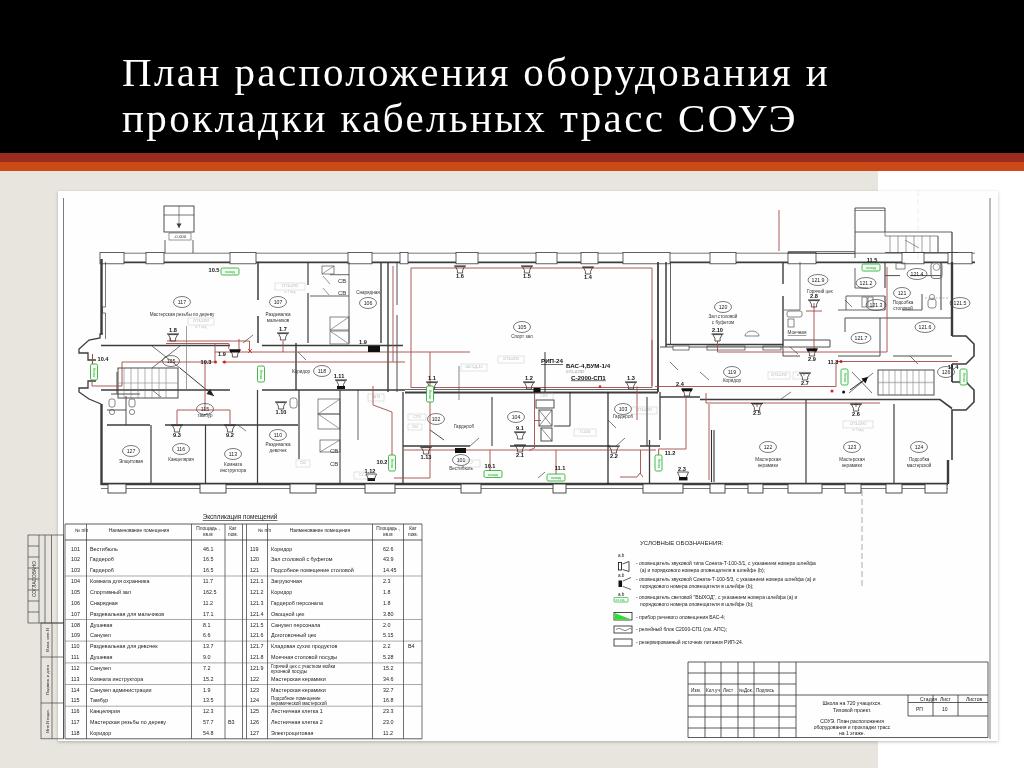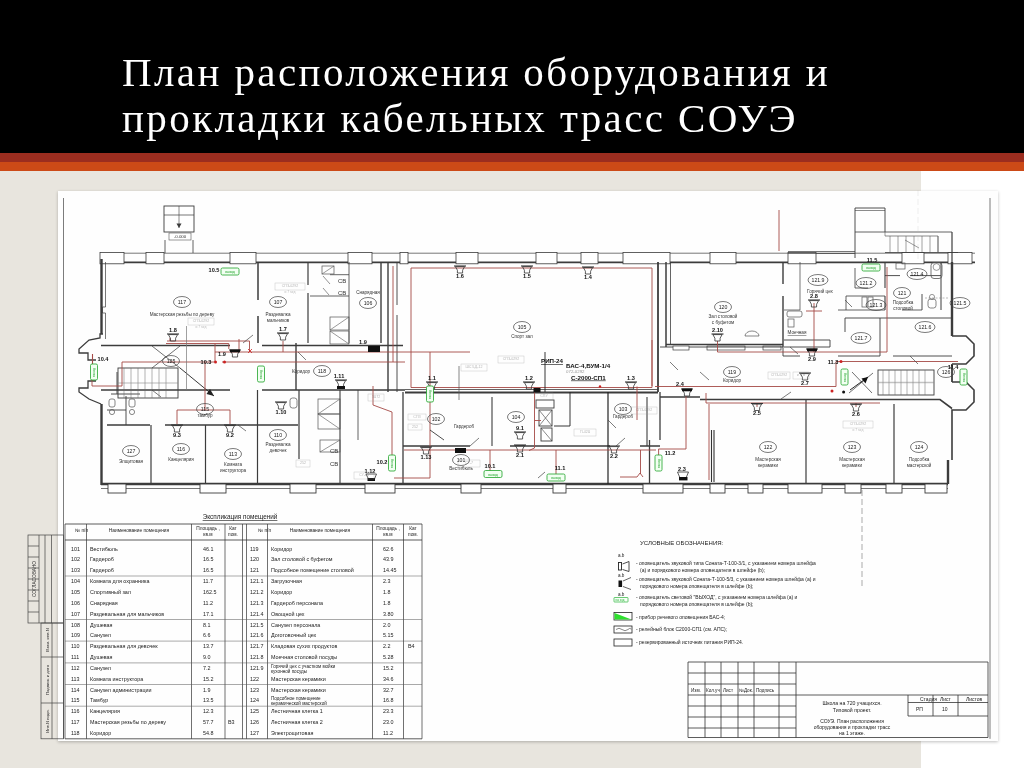--- a/index.html
+++ b/index.html
@@ -1,17 +1,17 @@
 <!DOCTYPE html>
 <html><head>
 <meta charset="utf-8">
 <style>
   html,body { margin:0; padding:0; width:1024px; height:768px; overflow:hidden;
                font-family:"Liberation Sans", sans-serif; }
-  .page { position:relative; width:878px; height:768px; background:#e8e5de;padding-left:43px; }
+  .page { position:relative; width:878px; height:768px; background:#e8e5de; }
   .hdr { position:absolute; left:0; top:0; width:1024px; height:153px; background:#000; }
   .bar1 { position:absolute; left:0; top:153px; width:1024px; height:8.5px; background:#9b2d1f; }
   .bar2 { position:absolute; left:0; top:161.5px; width:1024px; height:9px; background:#cc4a17; }
   .title { position:absolute; left:122px; top:49px; color:#fff;
             font-family:"Liberation Serif", serif; font-size:41px; line-height:46px;
             letter-spacing:2.4px; }
   .sheet { position:absolute; left:58px; top:191px; width:940px; height:550px;
             background:#fefefe; box-shadow:0 1px 3px rgba(0,0,0,0.25); }
   svg { position:absolute; left:0; top:0; }
 </style>

